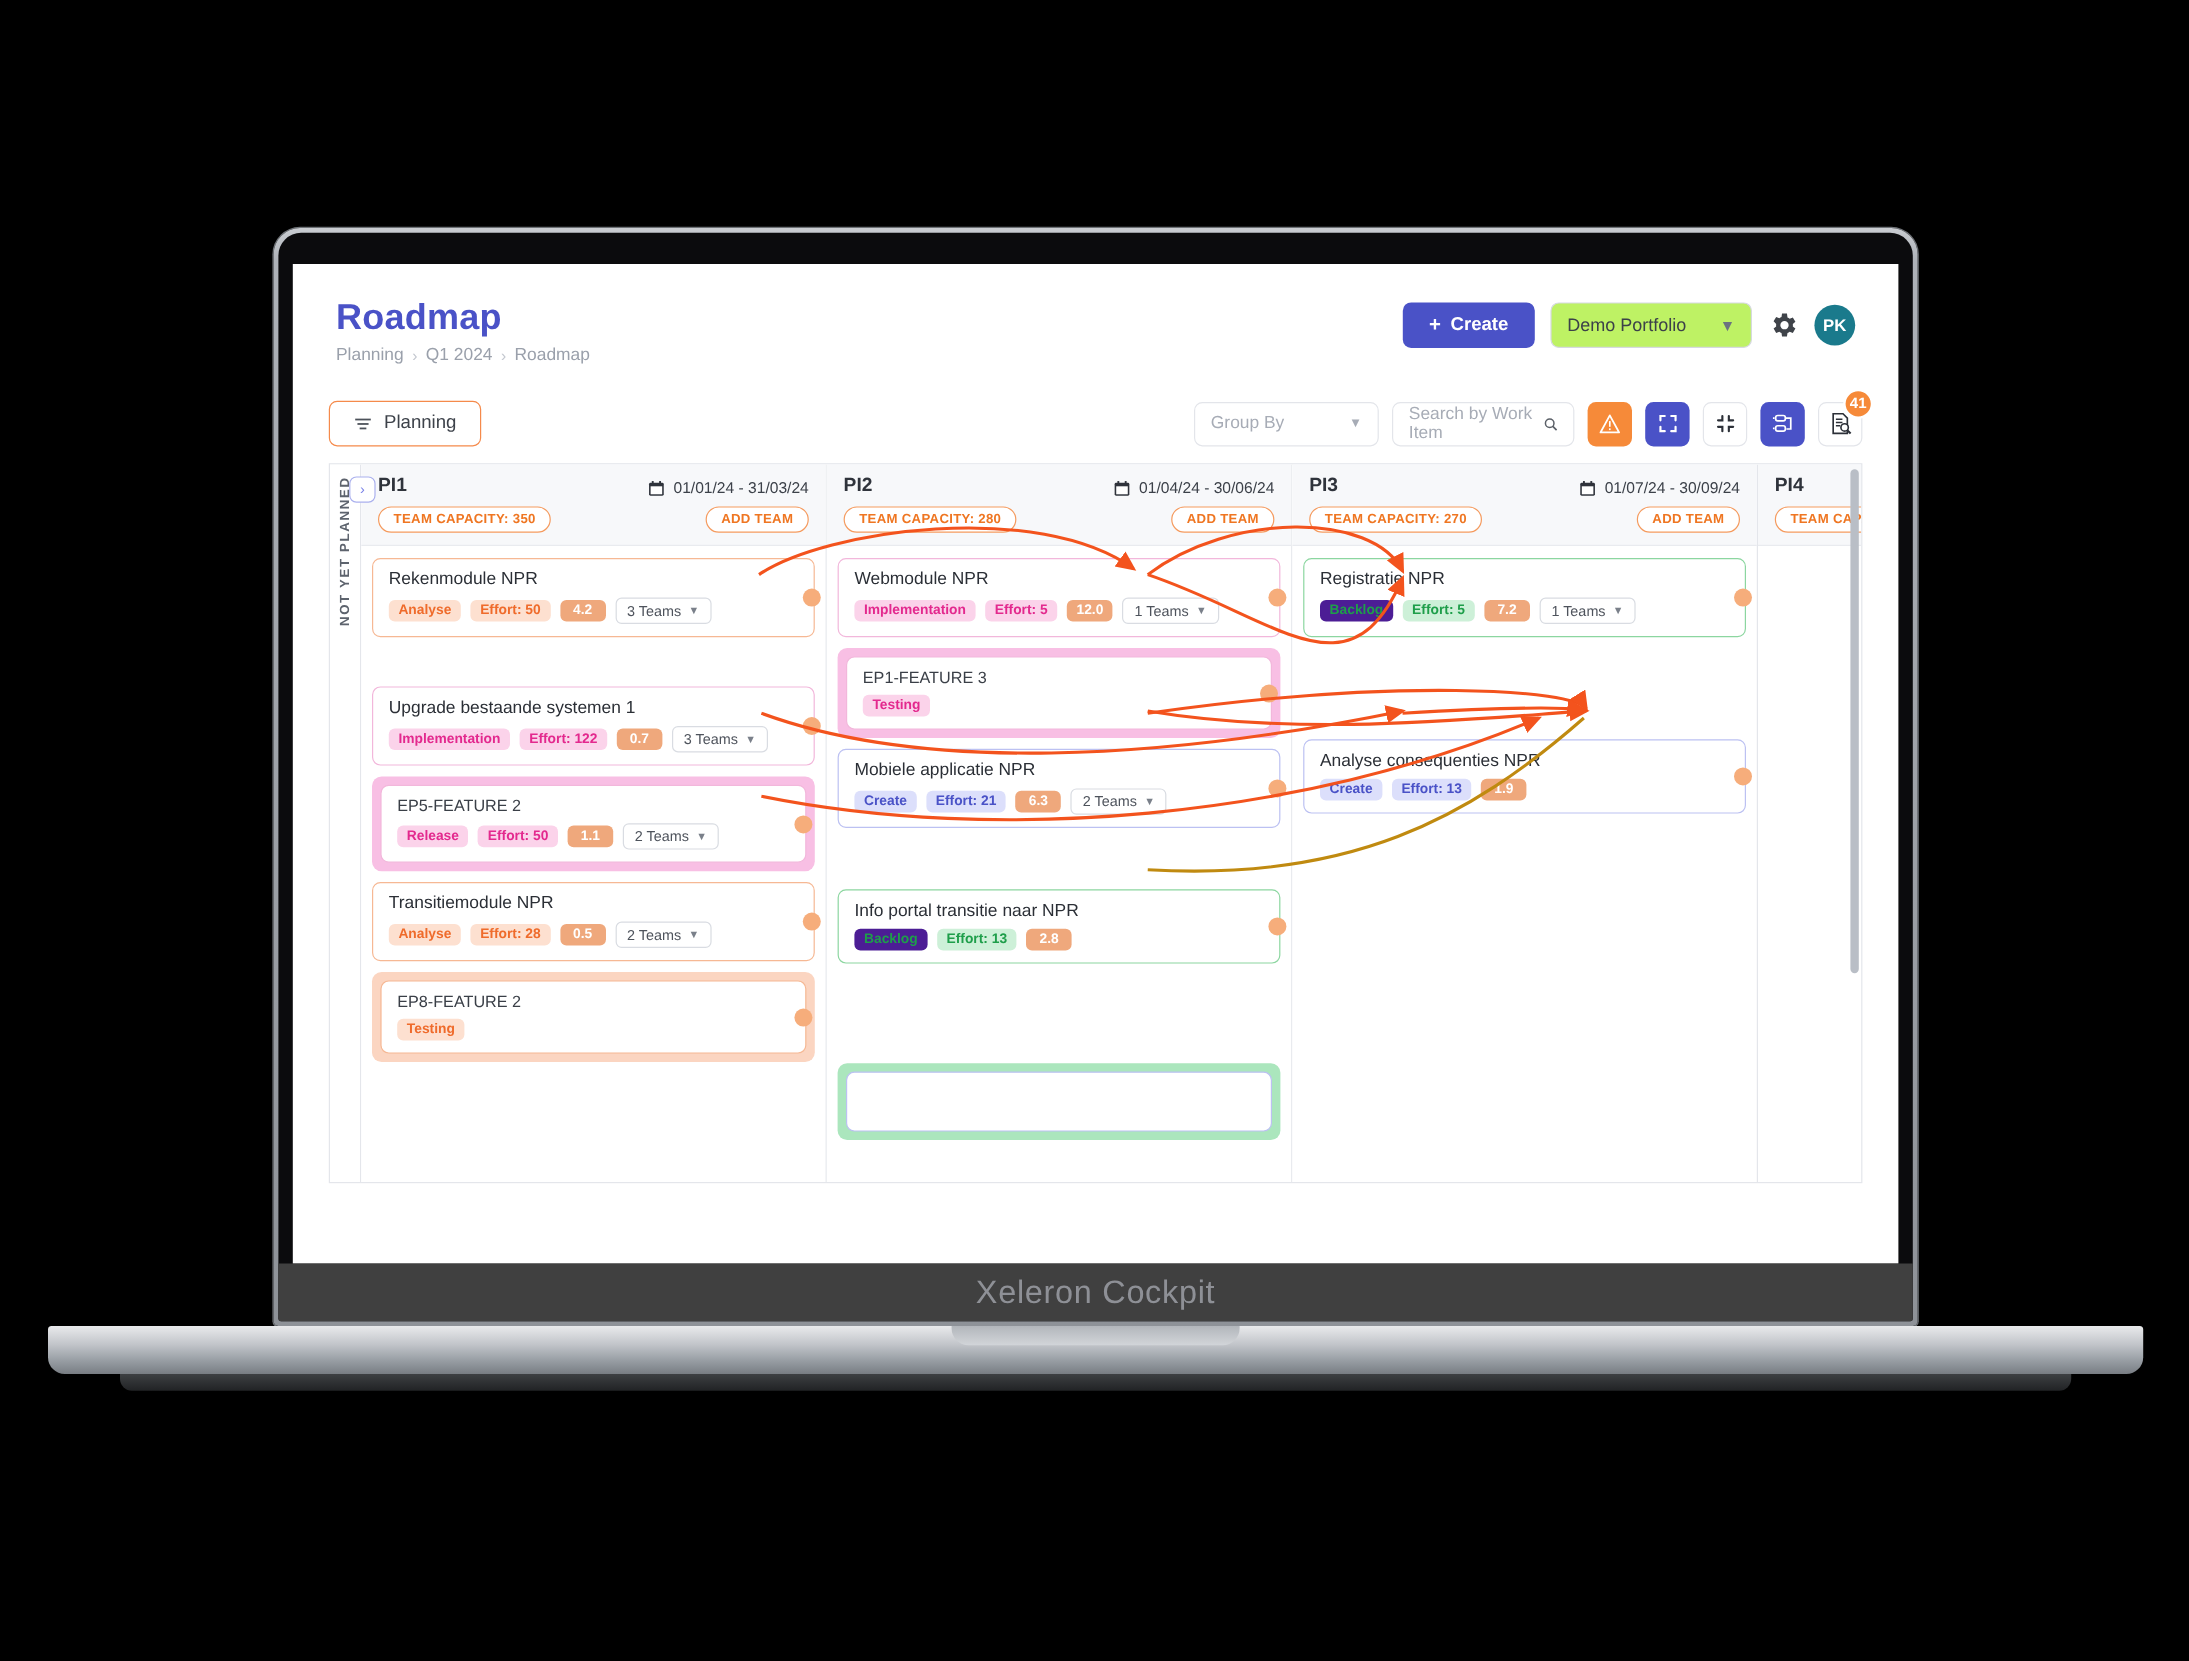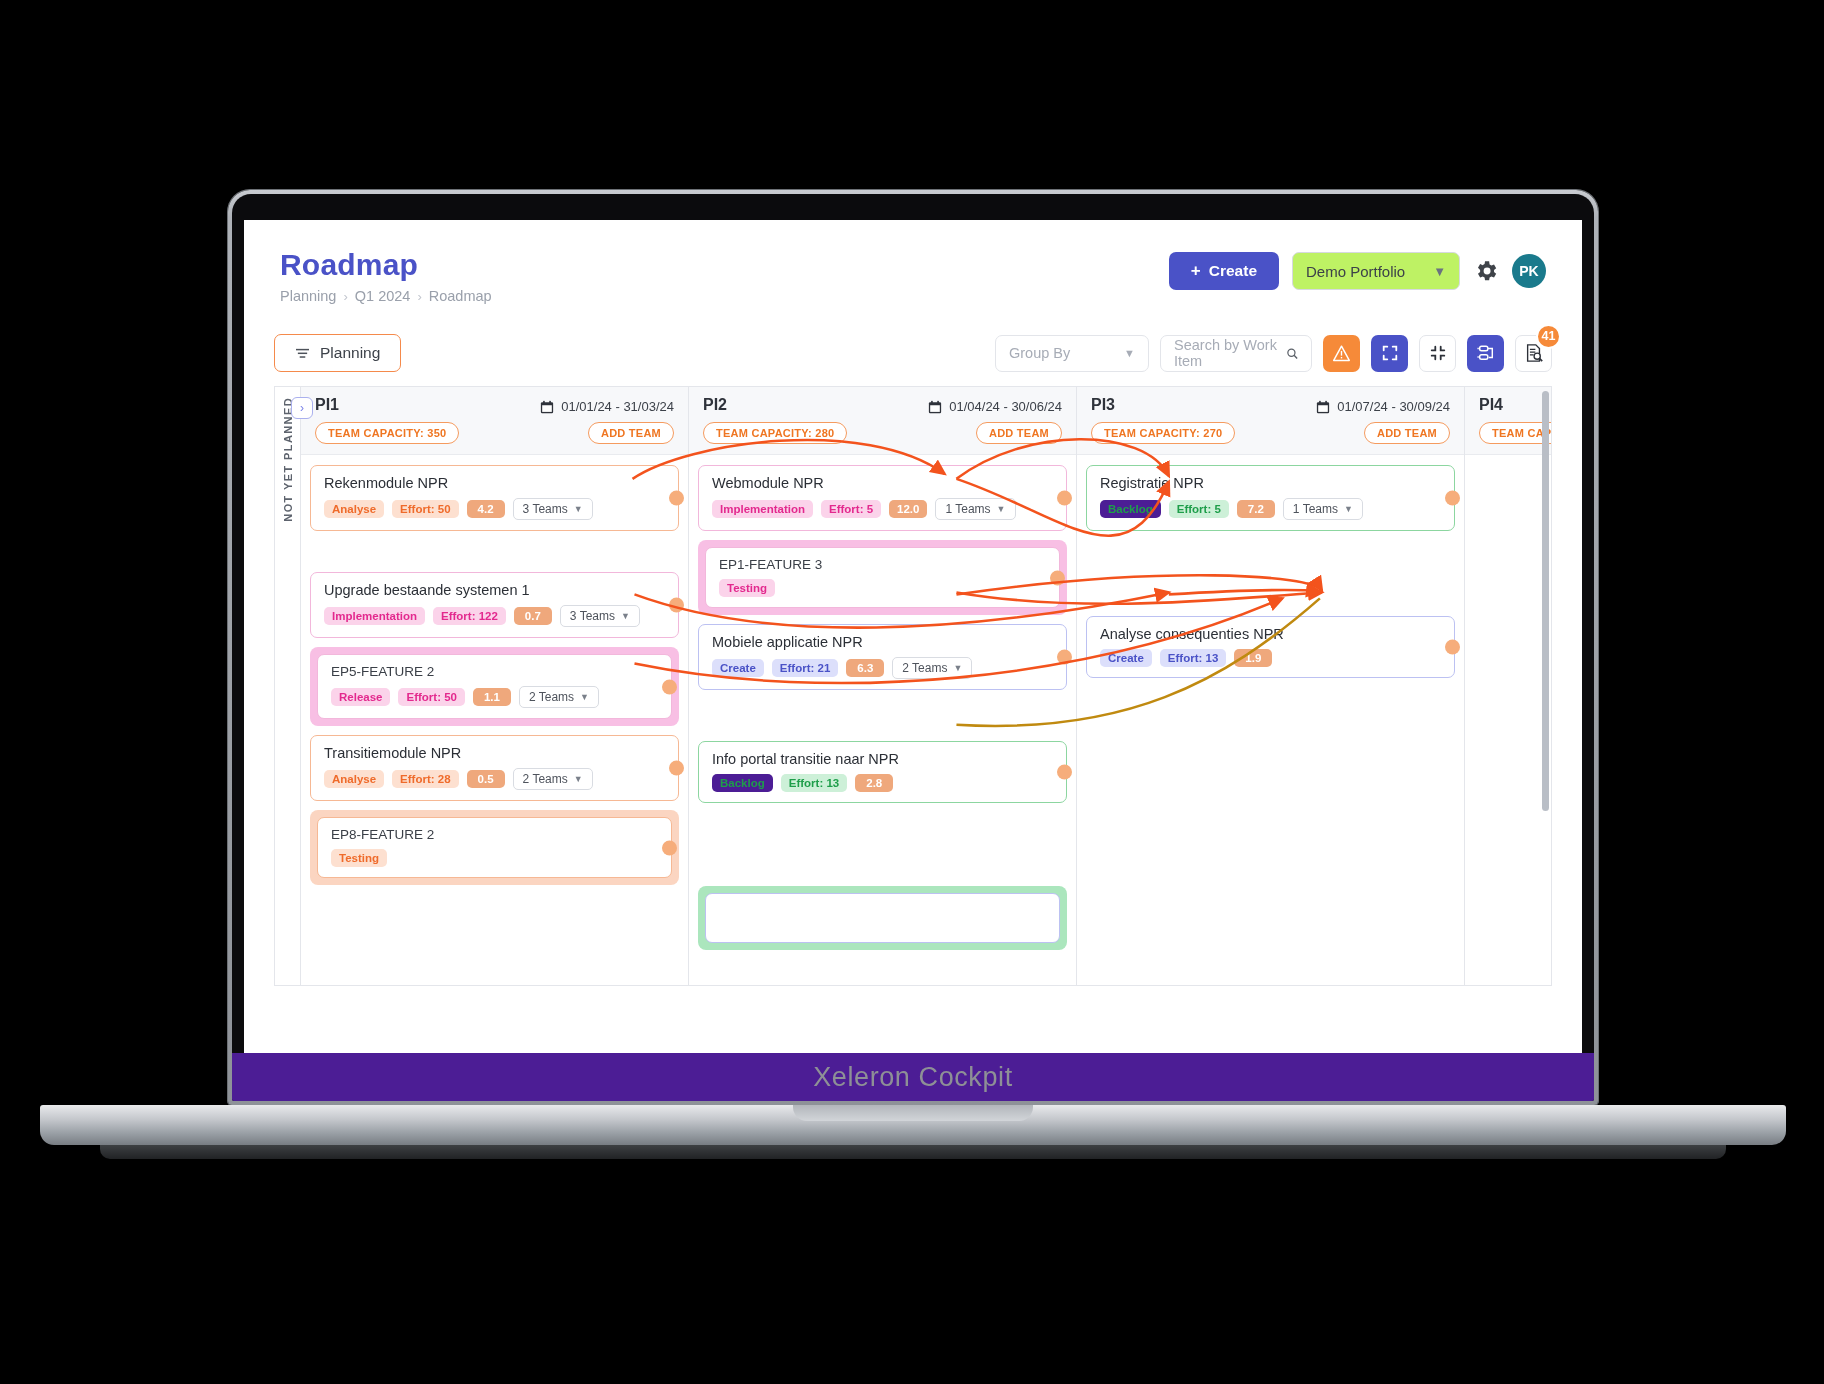--- a/index.html
+++ b/index.html
@@ -23,21 +23,21 @@
   #laptop-bezel {
     width: 100%; height: 100%;
     background: #0b0b0d;
     border-radius: 19px 19px 2px 2px;
     padding: 26px 12px 48px 12px;
     position: relative;
   }
   #brand-strip {
     position: absolute; left: 0; right: 0; bottom: 0;
     height: 48px;
-    background: #4c1d95;
+    background: #404040;
     display: flex; align-items: center; justify-content: center;
     border-radius: 0 0 2px 2px;
   }
   #brand-strip .brand-text {
     color: #8e9096; font-size: 27px; letter-spacing: .6px;
   }
   #laptop-base {
     position: absolute;
     left: 40px; top: 1105px;
     width: 1746px; height: 40px;

